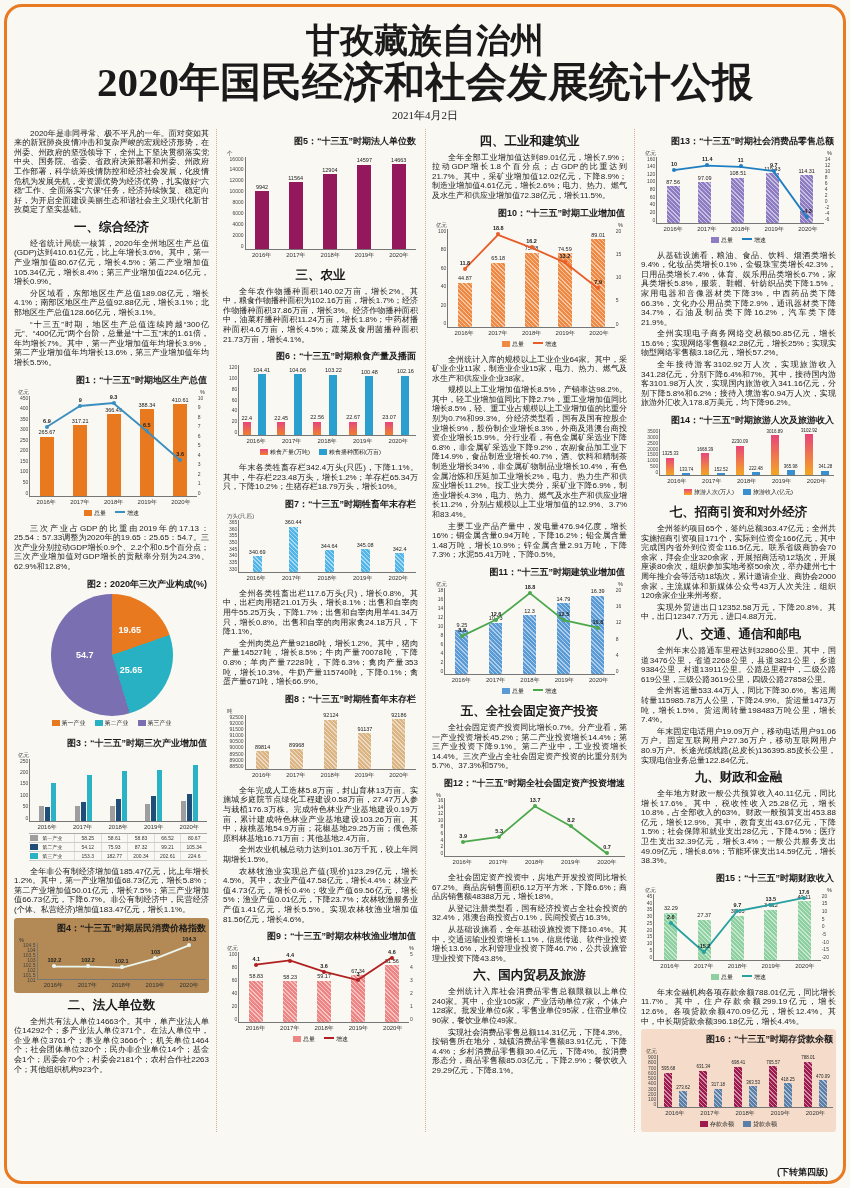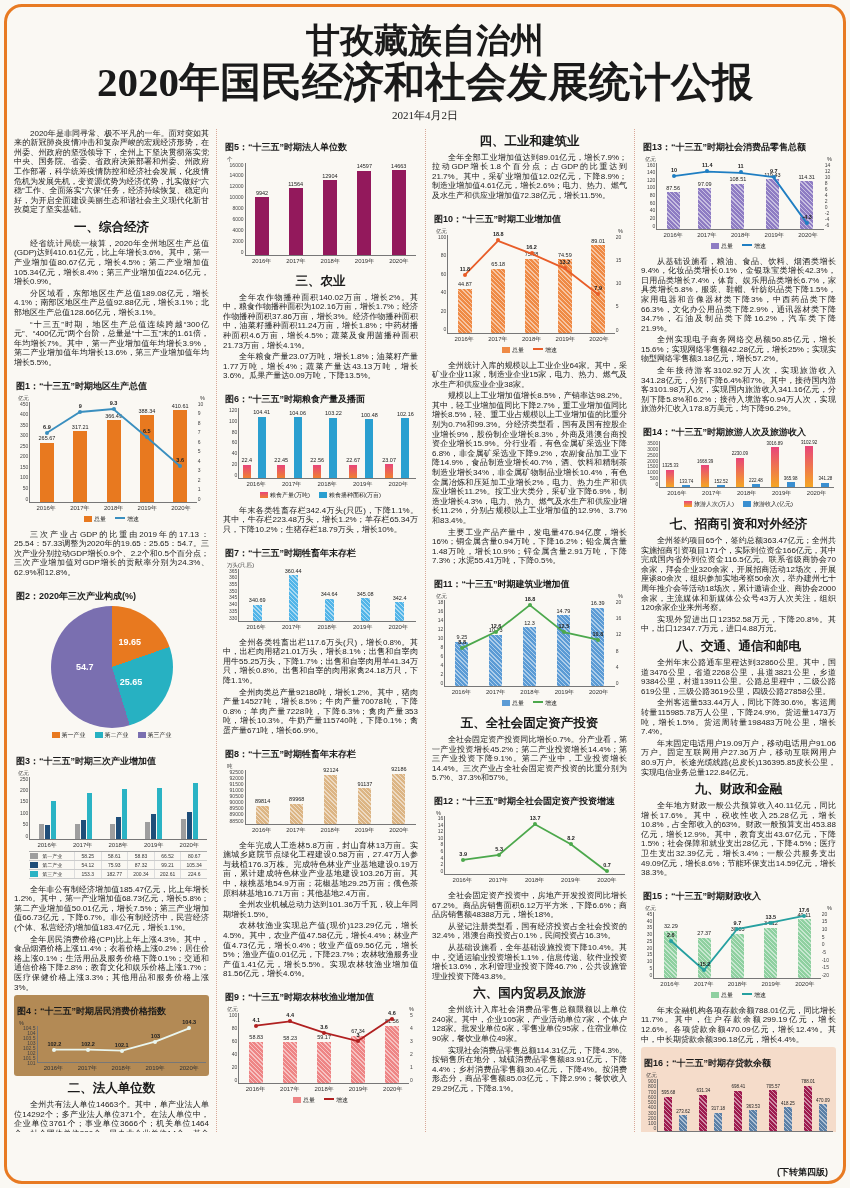--- a/index.html
+++ b/index.html
@@ -11,21 +11,21 @@
   .t2{font-size:41px;font-weight:bold;line-height:1.15;margin:0;}
   .org{font-size:19px;font-weight:bold;margin-top:2px;}
   .date{font-size:11px;margin-top:1px;}
   .cols{display:flex;gap:7px;padding:6px 14px 0 14px;height:1003px;}
   .col{flex:1;min-width:0;overflow:hidden;}
   .col + .col{border-left:1px dotted #d8a898;padding-left:6px;}
   p.bt{font-size:8px;line-height:9.6px;text-align:justify;text-indent:2em;margin:0 0 2px 0;}
   h2.sec{font-size:12.5px;font-weight:bold;text-align:center;margin:4px 0 3px 0;}
   .figure{margin:3px 0;padding:2px 2px 3px 2px;}
   .figure.boxed{border-radius:3px;padding:3px;}
-  .c-title{text-align:left;font-weight:bold;font-size:9px;margin:7px 0 2px 0;}
+  .c-title{text-align:right;font-weight:bold;font-size:9px;margin:1px 0 2px 0;}
   .c-units{display:flex;justify-content:space-between;font-size:5.5px;color:#333;padding:0 2px;}
   .c-body{display:flex;align-items:stretch;}
   .tickcol{display:flex;flex-direction:column;justify-content:space-between;font-size:5px;color:#444;line-height:1;flex:none;}
   .tickcol.yl{text-align:right;padding-right:1px;}
   .tickcol.yr{text-align:left;padding-left:1px;}
   .c-plot{flex:1;position:relative;border-left:1px solid #777;border-bottom:1px solid #777;
           display:flex;align-items:flex-end;justify-content:space-around;}
   .c-group{display:flex;align-items:flex-end;gap:1px;height:100%;}
   .c-barwrap{display:flex;flex-direction:column;justify-content:flex-end;align-items:center;height:100%;}
   .c-vlabel{font-size:5.5px;color:#222;line-height:1;margin-bottom:1px;white-space:nowrap;}
@@ -272,21 +272,20 @@
               <div class="tname"><span class="sw" style="background: rgb(42, 179, 196);"></span>第三产业</div>
               <div class="tval">153.3</div>
               <div class="tval">182.77</div>
               <div class="tval">200.34</div>
               <div class="tval">202.61</div>
               <div class="tval">224.6</div>
             </div>
           </div>
         </div>
       <p class="bt">全年非公有制经济增加值185.47亿元，比上年增长1.2%。其中，第一产业增加值68.73亿元，增长5.8%；第二产业增加值50.01亿元，增长7.5%；第三产业增加值66.73亿元，下降6.7%。非公有制经济中，民营经济(个体、私营经济)增加值183.47亿元，增长1.1%。</p>
-      <p class="bt">全年居民消费价格(CPI)比上年上涨4.3%。其中，食品烟酒价格上涨11.4%；衣着价格上涨0.2%；居住价格上涨0.1%；生活用品及服务价格下降0.1%；交通和通信价格下降2.8%；教育文化和娱乐价格上涨1.7%；医疗保健价格上涨3.3%；其他用品和服务价格上涨3%。</p>
       <div class="figure boxed" style="background: rgb(179, 138, 85);">
           <div class="c-title">图4：“十三五”时期居民消费价格指数</div>
           <div class="c-units">
             <span>%</span>
             <span></span>
           </div>
           <div class="c-body">
             <div class="tickcol yl" style="height: 36px; width: 18.5px;">
               <div>104.5</div>
               <div>104</div>
@@ -385,21 +384,20 @@
           <div class="c-xrow" style="margin-left: 19.5px; margin-right: 0px;">
             <div>2016年</div>
             <div>2017年</div>
             <div>2018年</div>
             <div>2019年</div>
             <div>2020年</div>
           </div>
         </div>
       <h2 class="sec">三、农业</h2>
       <p class="bt">全年农作物播种面积140.02万亩，增长2%。其中，粮食作物播种面积为102.16万亩，增长1.7%；经济作物播种面积37.86万亩，增长3%。经济作物播种面积中，油菜籽播种面积11.24万亩，增长1.8%；中药材播种面积4.6万亩，增长4.5%；蔬菜及食用菌播种面积21.73万亩，增长4.1%。</p>
-      <p class="bt">全年粮食产量23.07万吨，增长1.8%；油菜籽产量1.77万吨，增长4%；蔬菜产量达43.13万吨，增长3.6%。瓜果产量达0.09万吨，下降13.5%。</p>
       <div class="figure">
           <div class="c-title">图6：“十三五”时期粮食产量及播面</div>
           <div class="c-units">
             <span></span>
             <span></span>
           </div>
           <div class="c-body">
             <div class="tickcol yl" style="height: 70px; width: 12.3px;">
               <div>120</div>
               <div>100</div>

